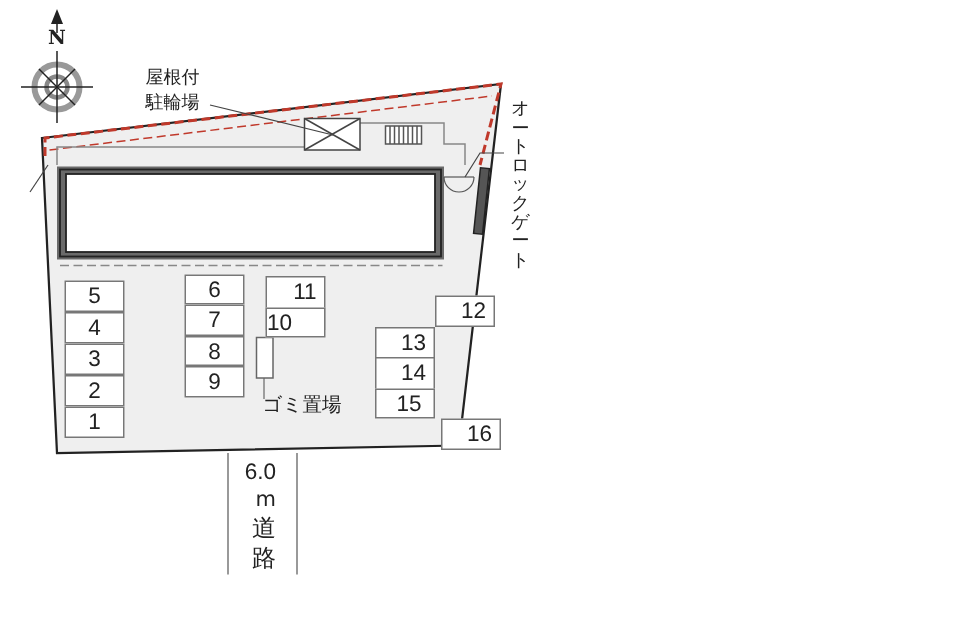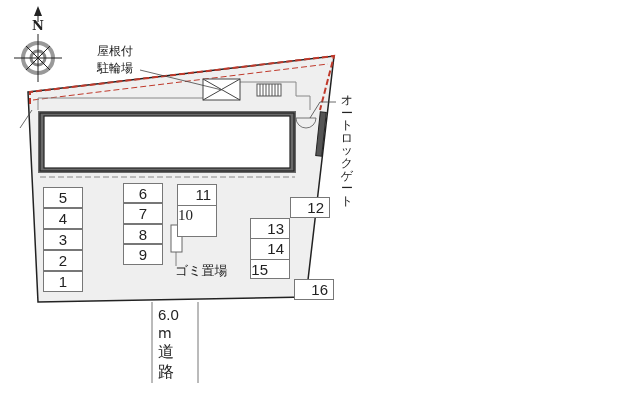--- a/index.html
+++ b/index.html
@@ -3,21 +3,21 @@
 <meta charset="utf-8">
 <style>
   html, body { margin:0; padding:0; background:#ffffff; }
   body { width:640px; height:420px; position:relative; overflow:hidden;
          font-family: "DejaVu Sans", sans-serif; color:#222; }
   #stage { position:absolute; left:0; top:0; width:640px; height:420px; }
   .lbl { position:absolute; font-size:12px; line-height:14px; color:#222; white-space:nowrap; }
   .vert { position:absolute; font-size:12px; line-height:12.6px; color:#222; width:14px; text-align:center; word-break:break-all; white-space:normal; }
   .slot { position:absolute; box-sizing:border-box; border:1px solid #777; background:#fff;
           font-family:"Liberation Sans", sans-serif; font-size:15px; text-align:center; color:#222; }
-  .road-label { position:absolute; left:158px; top:306px; width:26px; text-align:left;
+  .road-label { position:absolute; left:158px; top:306px; width:26px; text-align:right;
                 font-size:14px; line-height:18px; color:#222; font-family:"DejaVu Sans", sans-serif; }
 </style>
 </head>
 <body>
 
 <div id="stage">
 
   <svg width="640" height="420" style="position:absolute;left:0;top:0">
 
     <polygon points="28,92 334,56 306,297 38,302" fill="#efefef" stroke="#222" stroke-width="1.5"></polygon>
@@ -73,47 +73,47 @@
       <polygon points="38,6 34,16 42,16" fill="#222"></polygon>
       <line x1="38" y1="16" x2="38" y2="22" stroke="#222" stroke-width="1"></line>
     </g>
   </svg>
 
   <div class="lbl" style="left:32px;top:19px;font-family:'DejaVu Serif',serif;font-weight:bold;font-size:13px;">N</div>
 
   <div class="lbl" style="left:97px;top:44px;">屋根付</div>
   <div class="lbl" style="left:97px;top:61px;">駐輪場</div>
 
-  <div class="vert" style="left:340px;top:66px;margin-top:28px;">オートロックゲート</div>
+  <div class="vert" style="left:340px;top:66px;">オートロックゲート</div>
 
   <div>
     <div class="slot" style="left:43px;top:187px;width:40px;height:21px;line-height:20px;">5</div>
     <div class="slot" style="left:43px;top:208px;width:40px;height:21px;line-height:20px;">4</div>
     <div class="slot" style="left:43px;top:229px;width:40px;height:21px;line-height:20px;">3</div>
     <div class="slot" style="left:43px;top:250px;width:40px;height:21px;line-height:20px;">2</div>
     <div class="slot" style="left:43px;top:271px;width:40px;height:21px;line-height:20px;">1</div>
   </div>
 
   <div>
     <div class="slot" style="left:123px;top:183px;width:40px;height:20px;line-height:19px;">6</div>
     <div class="slot" style="left:123px;top:203px;width:40px;height:21px;line-height:20px;">7</div>
     <div class="slot" style="left:123px;top:224px;width:40px;height:20px;line-height:19px;">8</div>
     <div class="slot" style="left:123px;top:244px;width:40px;height:21px;line-height:20px;">9</div>
   </div>
 
   <div>
     <div class="slot" style="left:177px;top:184px;width:40px;height:36px;line-height:20px;text-align:right;padding-right:5px;">11</div>
-    <div class="slot" style="left:177px;top:205px;width:40px;height:32px;line-height:19px;text-align:right;padding-right:23px;font-family:Liberation Serif, serif;">10</div>
+    <div class="slot" style="left:177px;top:205px;width:40px;height:20px;line-height:19px;text-align:right;padding-right:23px;">10</div>
   </div>
 
   <div>
     <div class="slot" style="left:250px;top:197px;width:40px;height:21px;line-height:20px;text-align:right;padding-right:5px;margin-left:40px;">12</div>
     <div class="slot" style="left:250px;top:218px;width:40px;height:32px;line-height:19px;text-align:right;padding-right:5px;">13</div>
     <div class="slot" style="left:250px;top:238px;width:40px;height:36px;line-height:20px;text-align:right;padding-right:5px;">14</div>
-    <div class="slot" style="left:250px;top:259px;width:40px;height:20px;line-height:19px;text-align:right;padding-right:21px;">15</div>
+    <div class="slot" style="left:250px;top:259px;width:40px;height:20px;line-height:19px;text-align:right;padding-right:8px;">15</div>
     <div class="slot" style="left:250px;top:279px;width:40px;height:21px;line-height:20px;text-align:right;padding-right:5px;margin-left:44px;">16</div>
   </div>
 
   <div class="lbl" style="left:175px;top:264px;font-size:13px;">ゴミ置場</div>
 
   <div class="road-label">
     <div style="font-family:'Liberation Sans',sans-serif;font-size:15px;">6.0</div>
     <div>m</div>
     <div style="font-size:16px;line-height:20px;">道路</div>
   </div>

